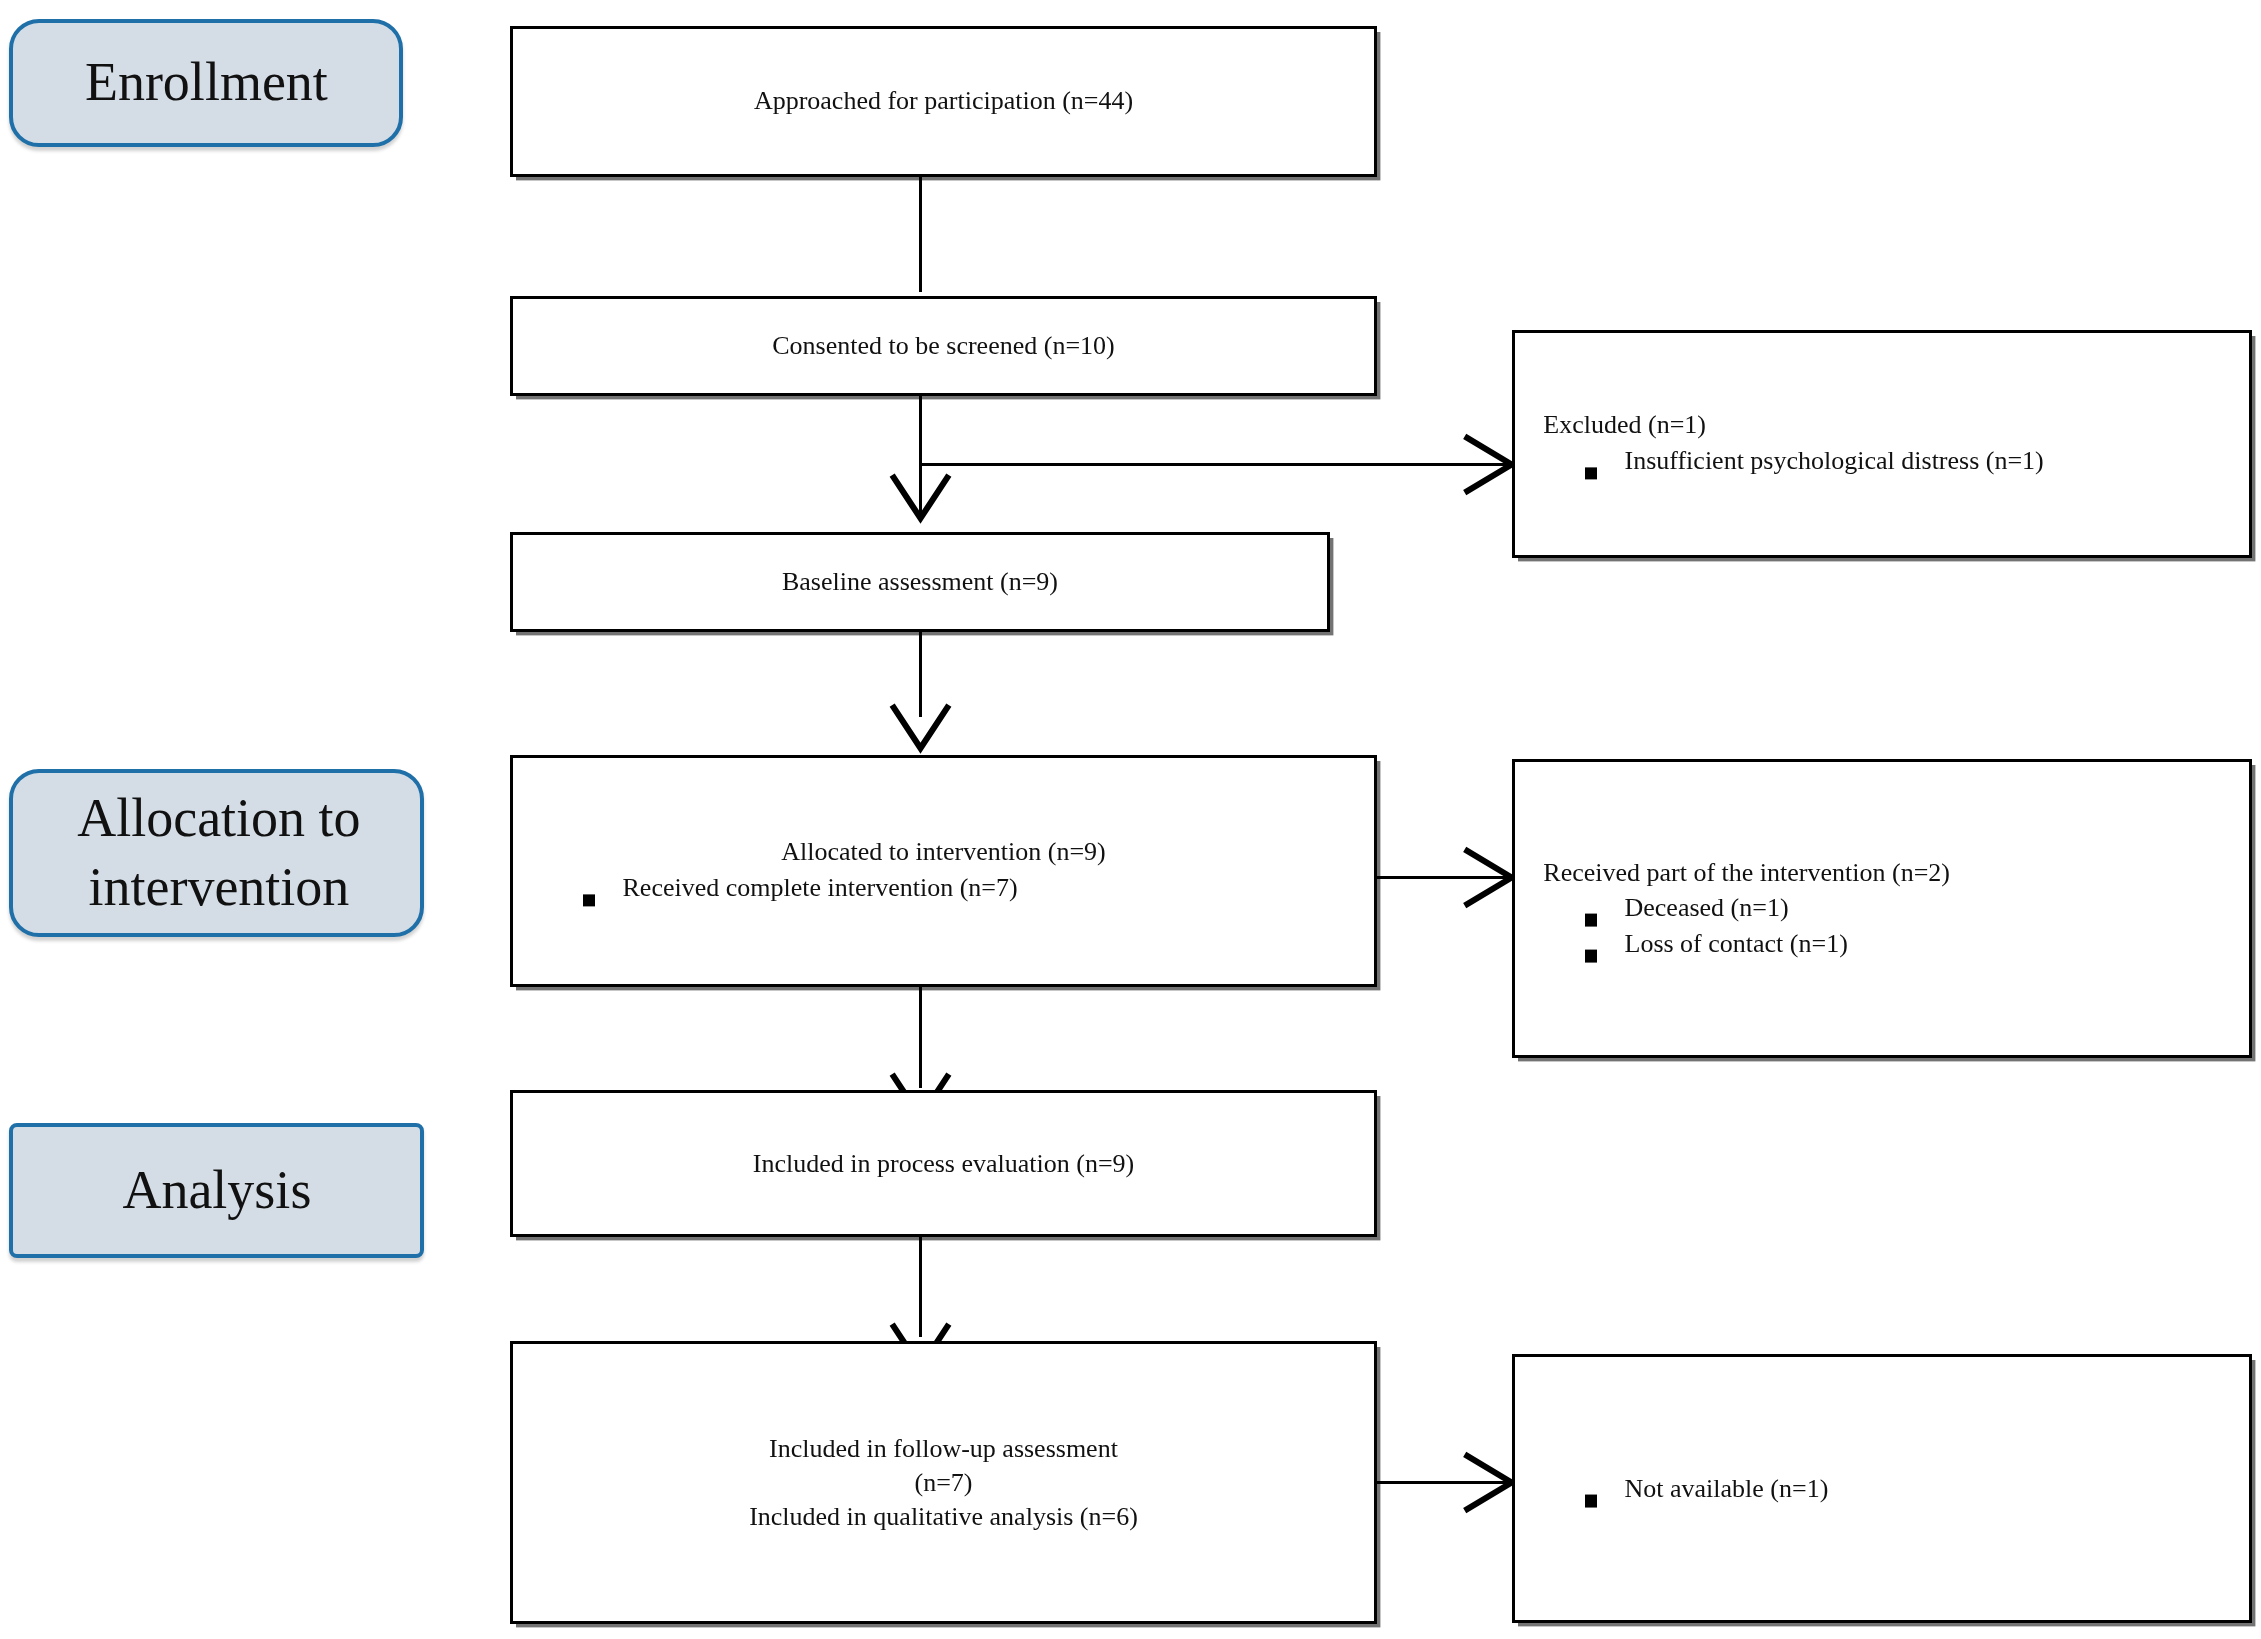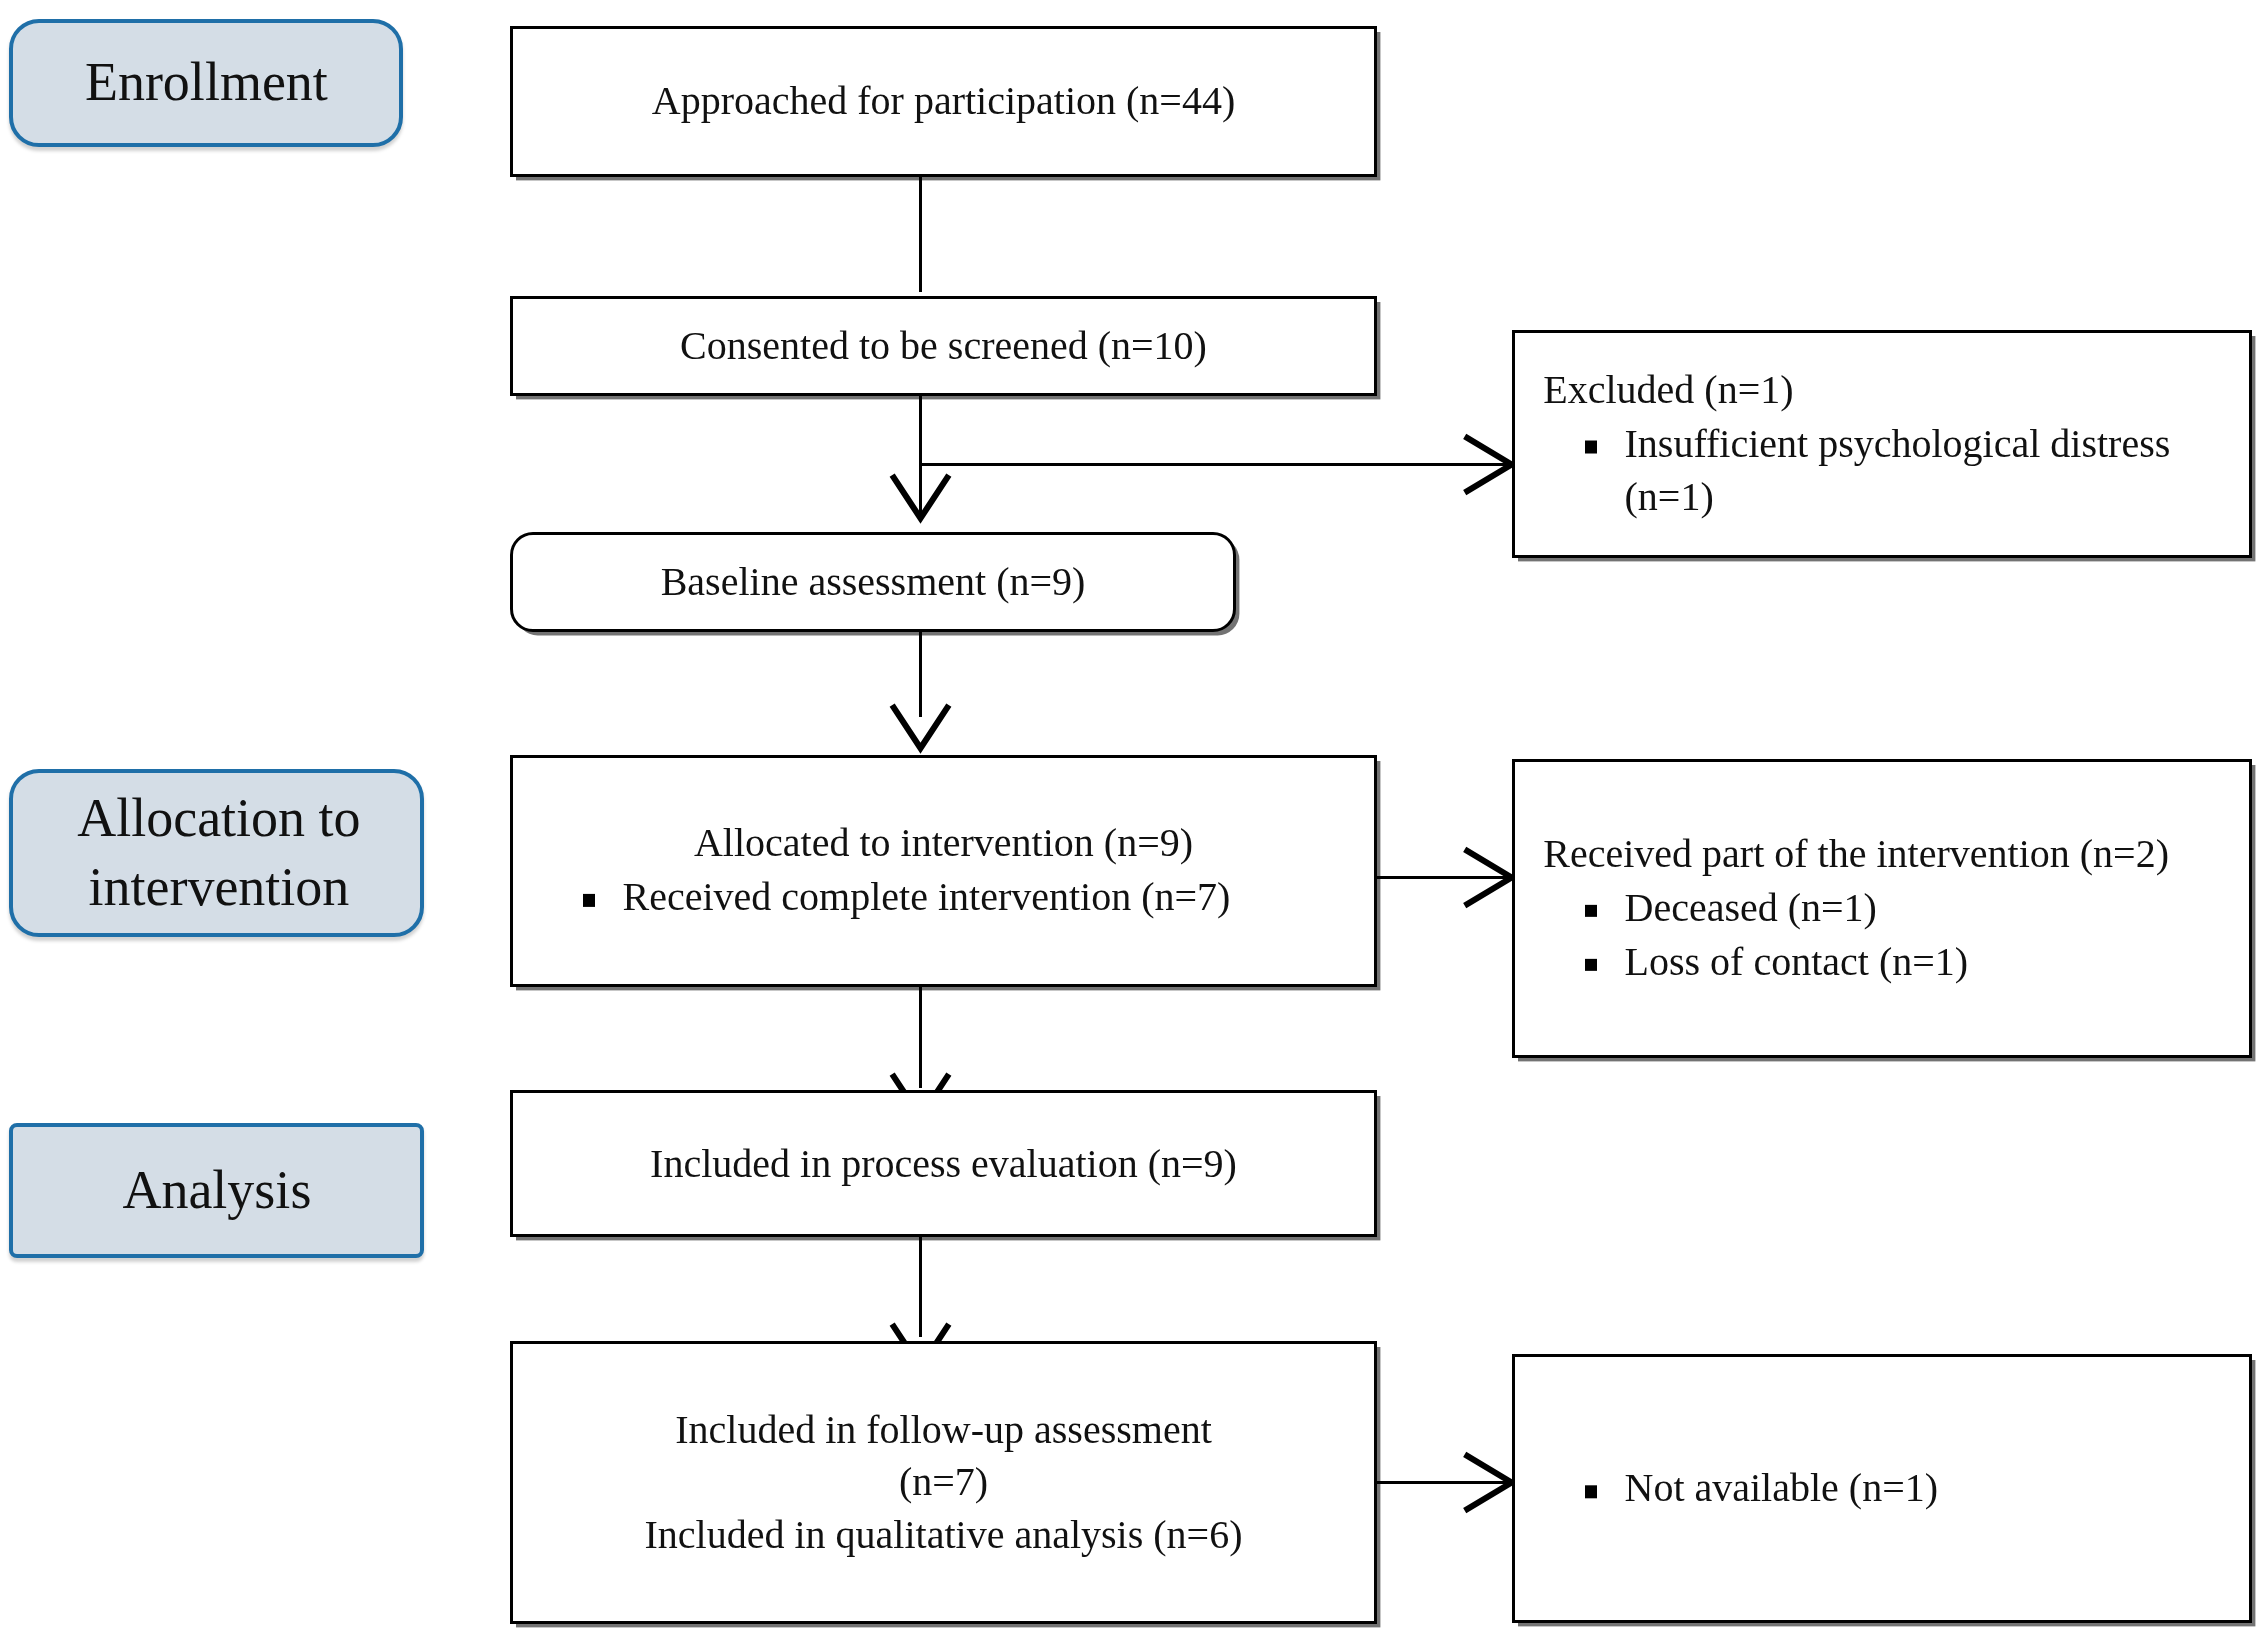--- a/index.html
+++ b/index.html
@@ -34,21 +34,21 @@
     box-shadow: 0 3.4px 3.4px rgba(0,0,0,0.18);
   }
 
   
   .flow-box {
     position: absolute;
     box-sizing: border-box;
     background: #ffffff;
     border: 3.4px solid #000000;
     color: #111111;
-    font-size: 40px;
+    font-size: 26px;
     line-height: 1.32;
     box-shadow: 4.7px 4.7px 0 -1.3px rgba(0,0,0,0.55);
   }
   .box-inner {
     position: absolute;
     left: 0; right: 0; top: 50%;
     transform: translateY(-50%);
     padding: 0 17.5px;
     box-sizing: border-box;
   }
@@ -166,21 +166,21 @@
       <span class="box-title">Approached for participation (n=44)</span>
     </div>
   </div>
 
   <div class="flow-box center" style="left:510px; top:296px; width:867px; height:100px;">
     <div class="box-inner">
       <span class="box-title">Consented to be screened (n=10)</span>
     </div>
   </div>
 
-  <div class="flow-box center" style="left:510px; top:532px; width:726px; height:100px;border-radius:23px;">
+  <div class="flow-box center" style="left:510px; top:532px; width:820px; height:100px;">
     <div class="box-inner">
       <span class="box-title">Baseline assessment (n=9)</span>
     </div>
   </div>
 
   <div class="flow-box center" style="left:510px; top:755px; width:867px; height:232px;">
     <div class="box-inner">
       <span class="box-title">Allocated to intervention (n=9)</span>
       <ul class="bullets">
         <li>Received complete intervention (n=7)</li>

